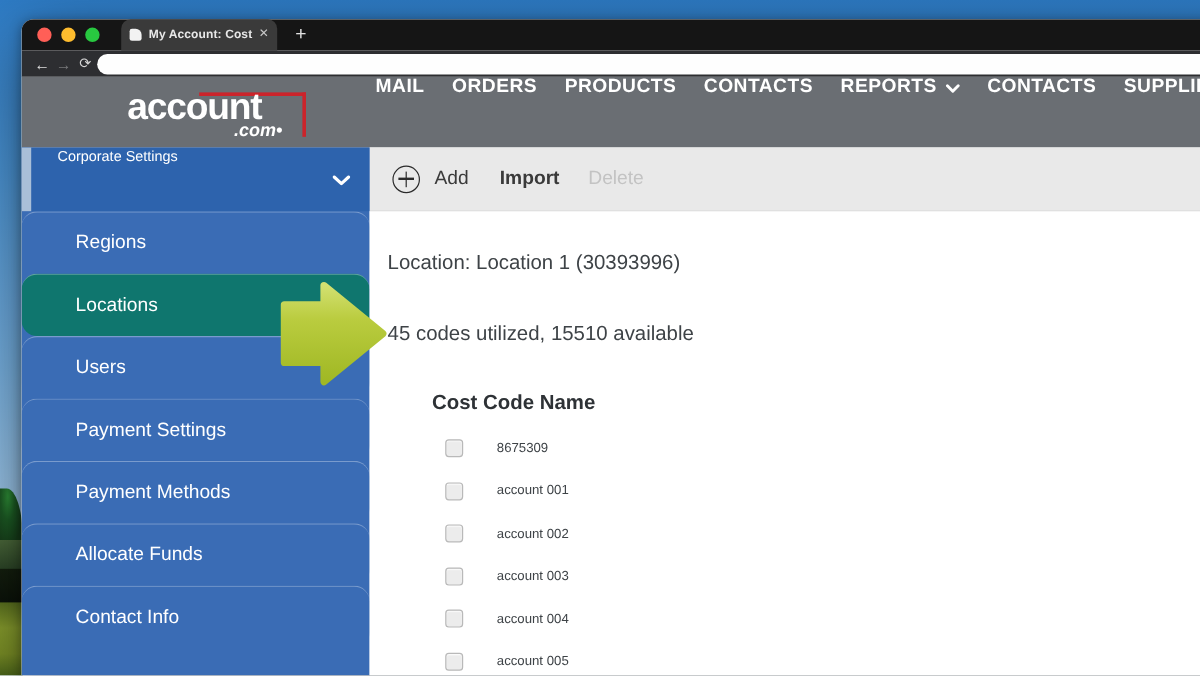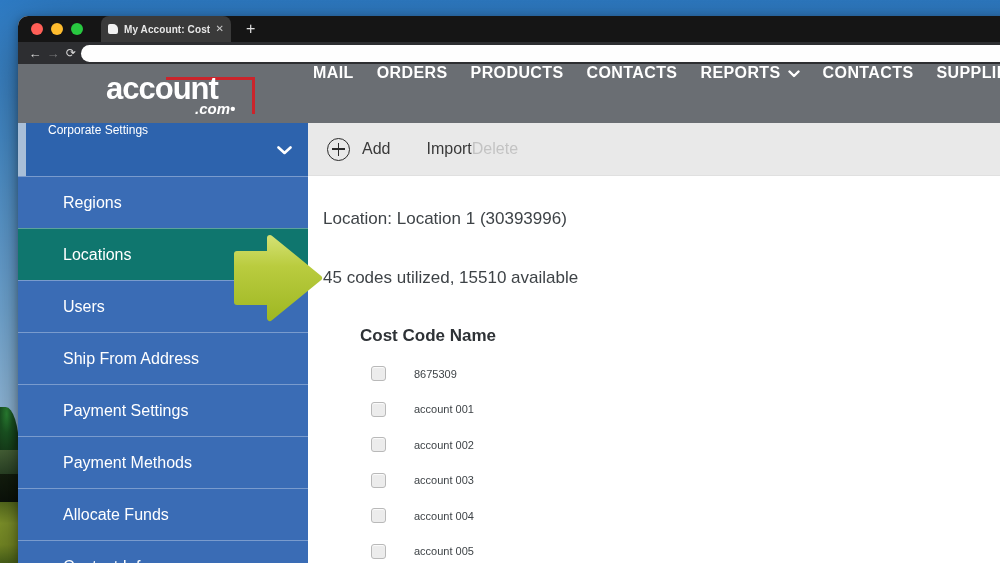--- a/index.html
+++ b/index.html
@@ -68,36 +68,36 @@
 
   
   .sidebar { width:290px; flex:none; display:flex; flex-direction:column; background:#3a6cb5; }
   .side-header { height:53px; flex:none; background:#2d63ad; position:relative;
     display:flex; align-items:flex-start; color:#fff; font-size:12px; padding-left:30px; cursor:pointer; }
   .side-header::before { content:""; position:absolute; left:0; top:0; bottom:0; width:8px;
     background:#a9bfd8; }
   .side-chevron { position:absolute; right:16px; top:50%; margin-top:-4px; }
   .side-item { height:52px; flex:none; background:#3a6cb5; display:flex; align-items:center;
     padding-left:45px; color:#fff; font-size:16px; border-top:1px solid rgba(255,255,255,.32);
-    cursor:pointer; }
+    cursor:pointer;border-radius:13px; }
   .side-item.selected { background:#0f766e; }
 
   
   .right-col { flex:1; display:flex; flex-direction:column; background:#fff; min-width:0; }
   .page-toolbar { height:53px; flex:none; background:#e9e9e9; display:flex; align-items:center;
     padding-left:19px; border-bottom:1px solid #e0e0e0; }
   .add-icon { width:23px; height:23px; border:1.6px solid #2b2b2b; border-radius:50%;
     position:relative; flex:none; }
   .add-icon::before, .add-icon::after { content:""; position:absolute; background:#2b2b2b; }
   .add-icon::before { left:50%; top:4px; bottom:4px; width:1.6px; margin-left:-0.8px; }
   .add-icon::after { top:50%; left:4px; right:4px; height:1.6px; margin-top:-0.8px; }
   .tb-label { font-size:16px; color:#3a3a3a; cursor:pointer; }
   .tb-add { margin-left:12px; }
-  .tb-import { margin-left:36px; }
-  .tb-delete { color:#c3c3c3; cursor:default; }
+  .tb-import { margin-left:26px;font-weight:bold; }
+  .tb-delete { margin-left:24px; color:#c3c3c3; cursor:default; }
 
   .main { flex:1; padding-left:15px; color:#3e4347; overflow:hidden; }
   .location-line { margin-top:33px; font-size:17px; line-height:20px; }
   .usage-line { margin-top:39px; font-size:17px; line-height:20px; }
   .table-header { margin-top:38px; margin-left:37px; font-size:17px; font-weight:700;
     line-height:20px; color:#2e3236; }
   .rows { margin-top:10px; }
   .cc-row { height:35.5px; display:flex; align-items:center; }
   .checkbox { width:15px; height:15px; margin-left:48px; background:#ececec;
     border:1px solid #b9b9b9; border-radius:3px; flex:none; cursor:pointer;
@@ -204,23 +204,20 @@
           </div>
 
           <div class="side-item selected">
             <span>Locations</span>
           </div>
 
           <div class="side-item">
             <span>Users</span>
           </div>
 
-          <div class="side-item">
-            <span>Ship From Address</span>
-          </div>
 
           <div class="side-item">
             <span>Payment Settings</span>
           </div>
 
           <div class="side-item">
             <span>Payment Methods</span>
           </div>
 
           <div class="side-item">

